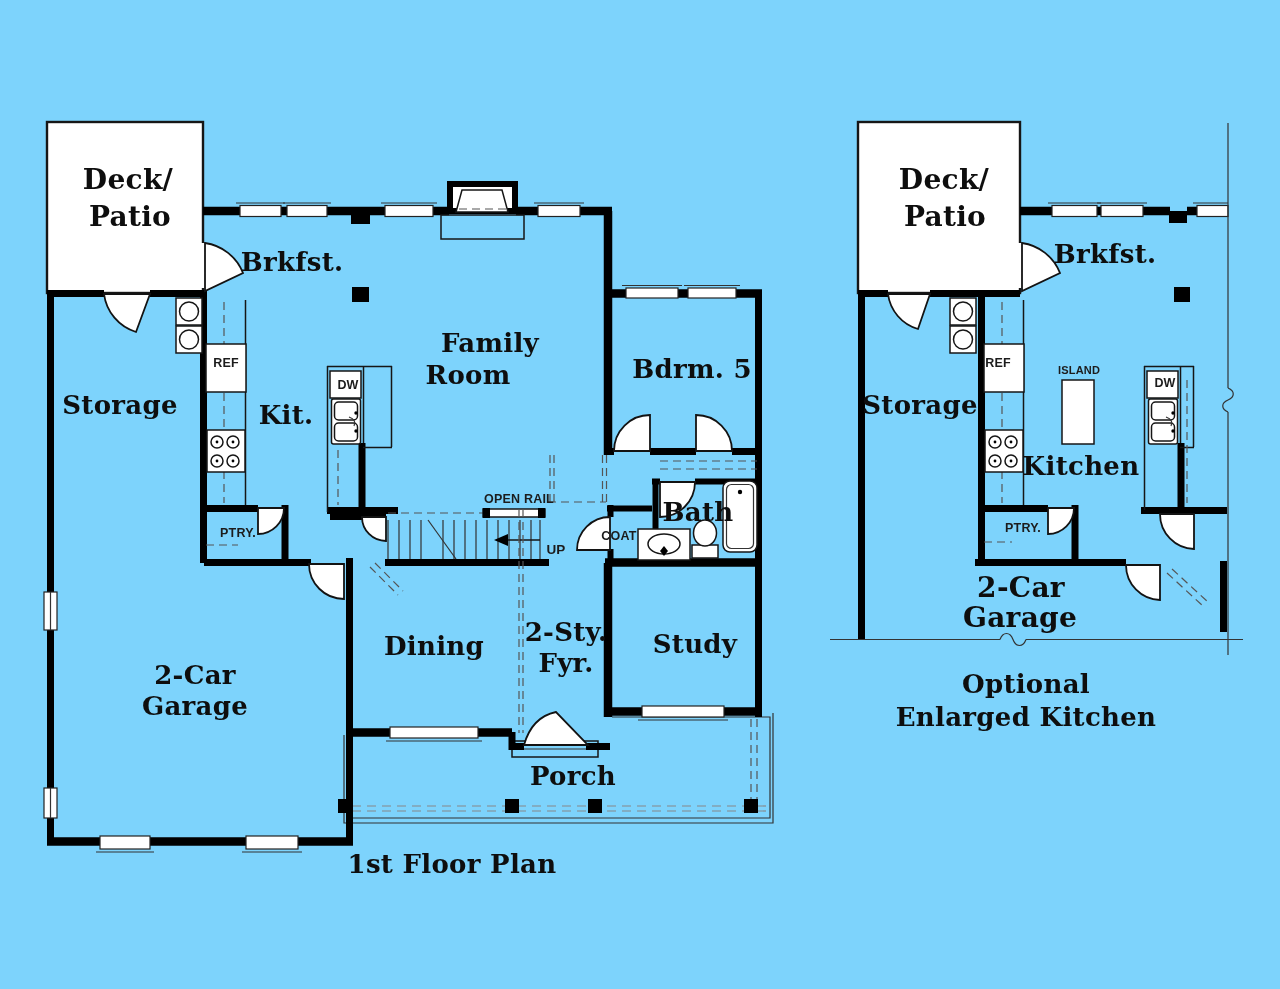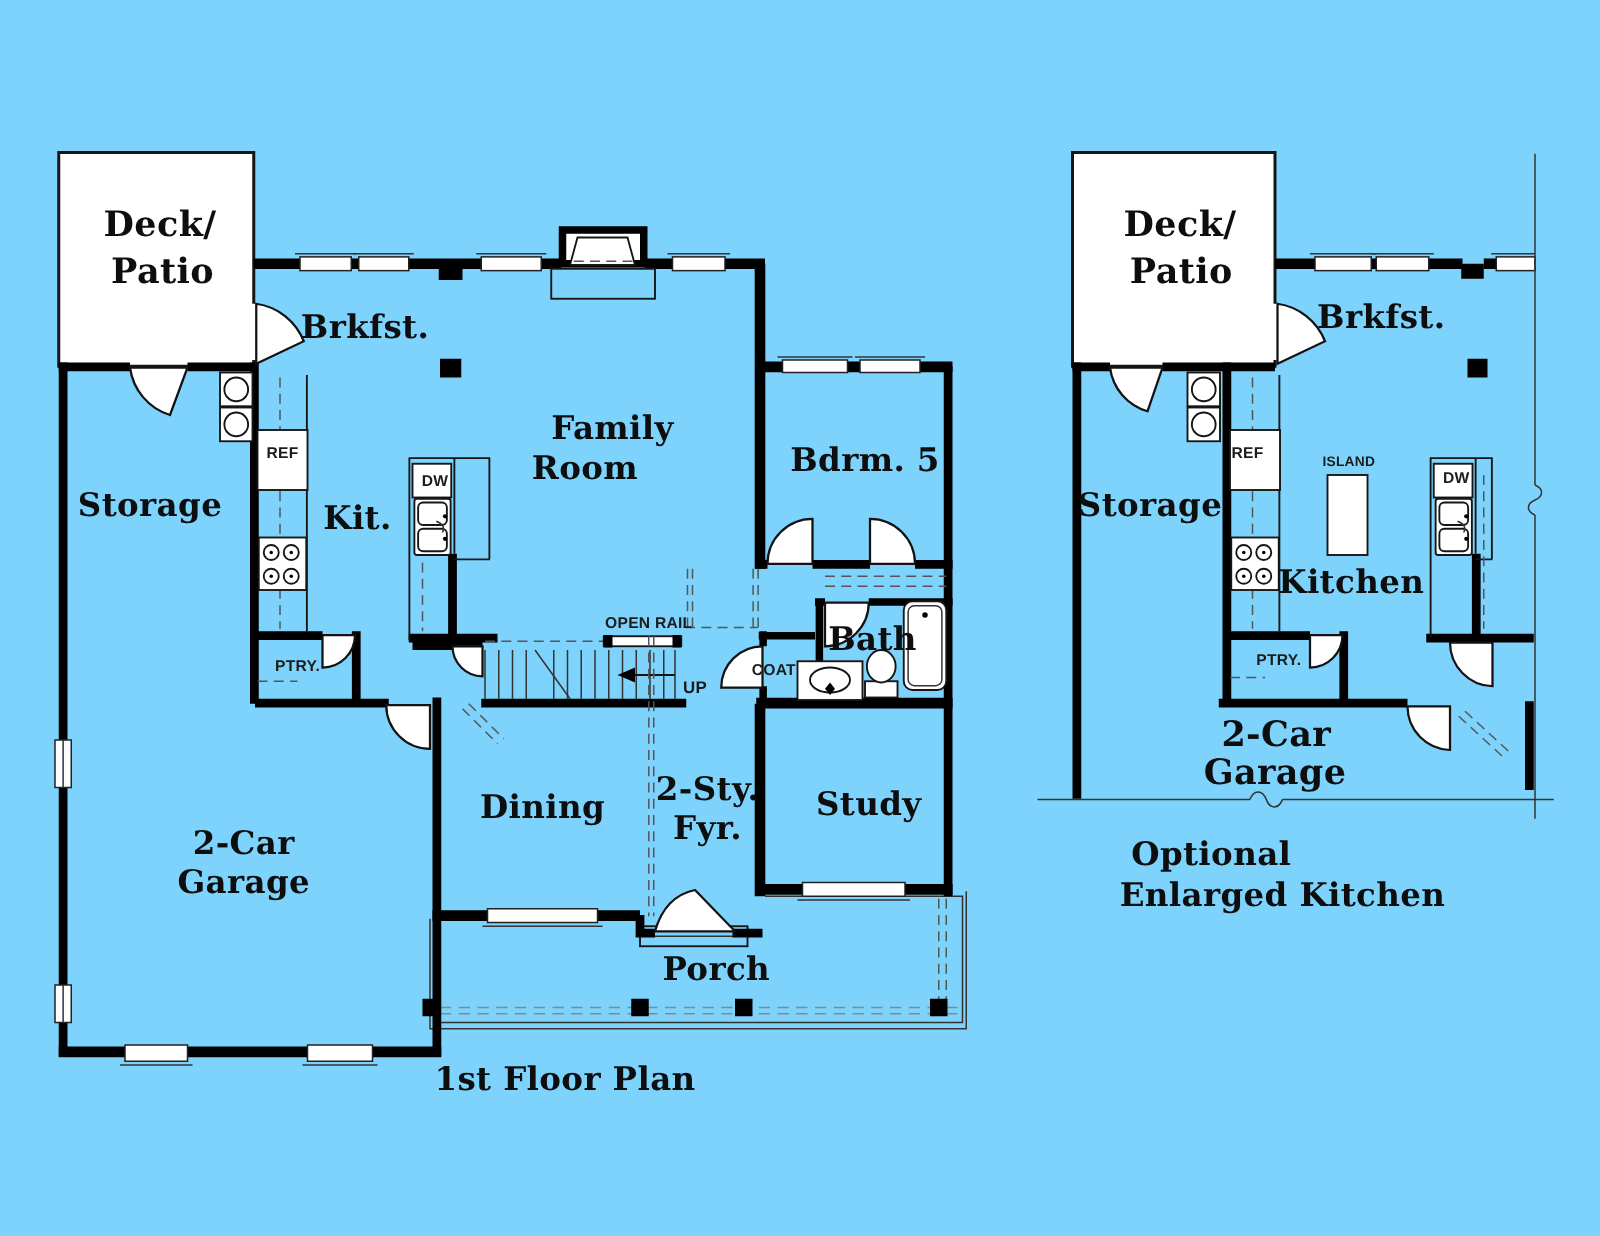--- a/index.html
+++ b/index.html
@@ -336,21 +336,21 @@
   <div class="lbl sm sm13" style="left:556px;top:550px">UP</div>
   <div class="lbl sm" style="left:619px;top:536px">COAT</div>
 
   <div class="lbl fs28" style="left:944px;top:180px">Deck/</div>
   <div class="lbl fs28" style="left:945px;top:217px">Patio</div>
   <div class="lbl fs30" style="left:1105px;top:254px">Brkfst.</div>
   <div class="lbl fs30" style="left:920px;top:405px">Storage</div>
   <div class="lbl fs30" style="left:1081px;top:466px">Kitchen</div>
   <div class="lbl fs28" style="left:1021px;top:588px">2-Car</div>
   <div class="lbl fs28" style="left:1020px;top:618px">Garage</div>
-  <div class="lbl fs26" style="left:969px;top:684px">Optional</div>
+  <div class="lbl fs26" style="left:1026px;top:684px">Optional</div>
   <div class="lbl fs26" style="left:1026px;top:717px">Enlarged Kitchen</div>
 
   <div class="lbl sm sm11" style="left:1079px;top:370px">ISLAND</div>
   <div class="lbl sm" style="left:998px;top:363px">REF</div>
   <div class="lbl sm" style="left:1165px;top:383px">DW</div>
   <div class="lbl sm" style="left:1023px;top:528px">PTRY.</div>
 </div>
 
 </div>
 

